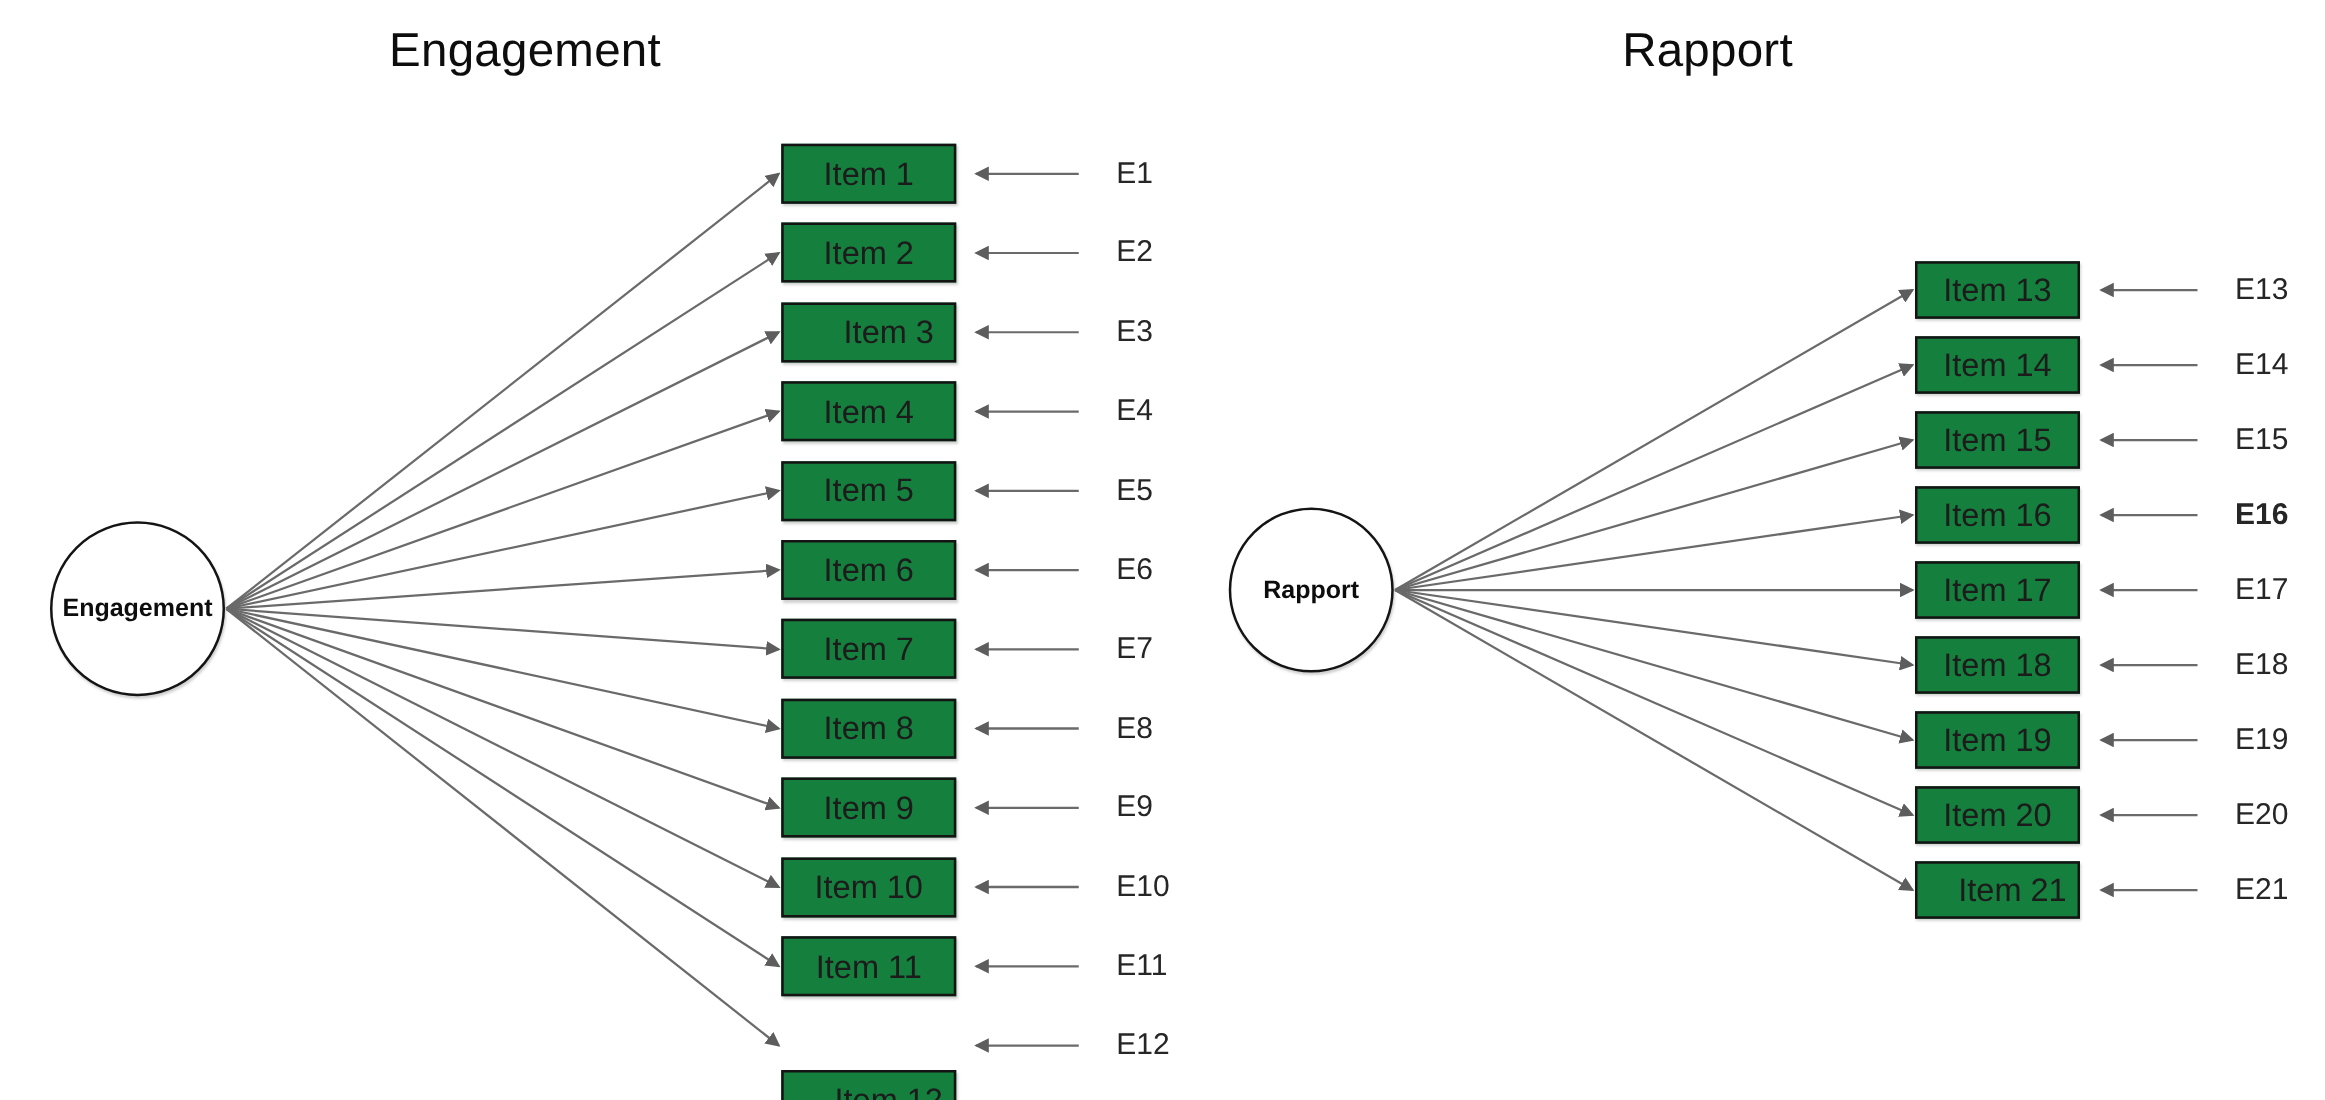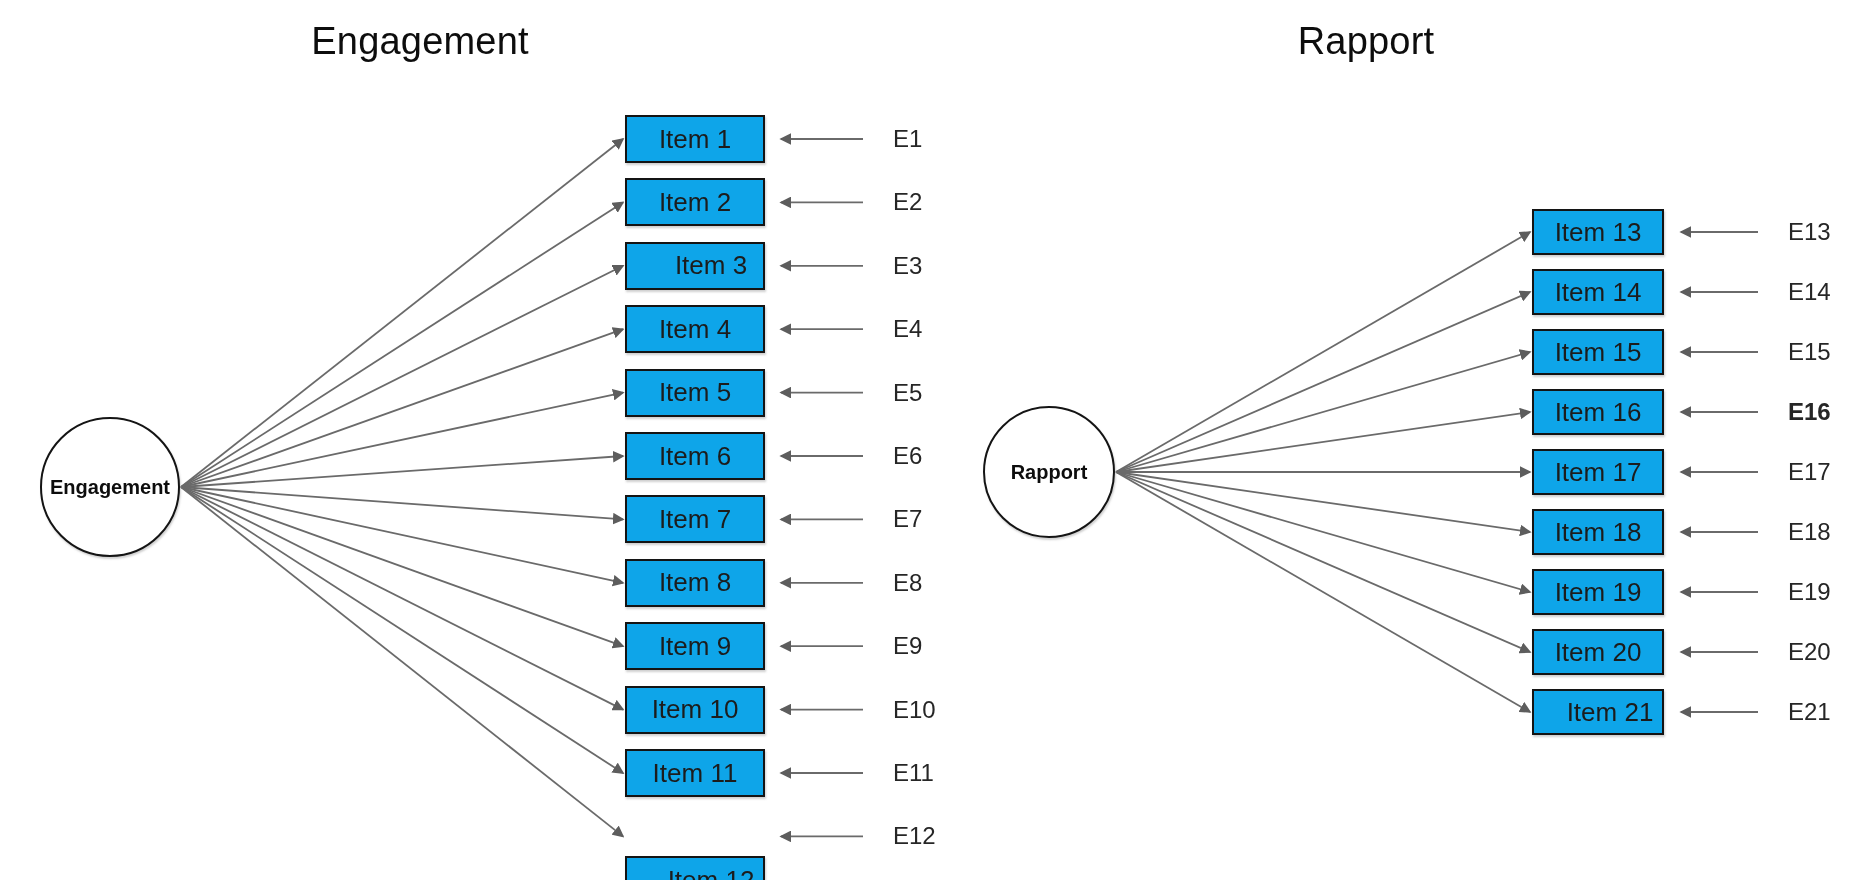--- a/index.html
+++ b/index.html
@@ -48,21 +48,21 @@
   #latent-rapport    { left: 983px; top: 406px; width: 132px; height: 132px; }
   .latent-label {
     font-weight: 700;
     font-size: 20px;
     color: #0d0d0d;
     white-space: nowrap;
   }
   .item-box {
     position: absolute;
     border: 2px solid #141414;
-    background: #0ea5e9;
+    background: #15803d;
     display: flex;
     align-items: center;
     justify-content: center;
     box-shadow: 1px 2px 2px rgba(150,150,150,0.45);
     box-sizing: border-box;
   }
   .item-label {
     font-size: 26px;
     color: #1c1c1c;
     white-space: nowrap;

